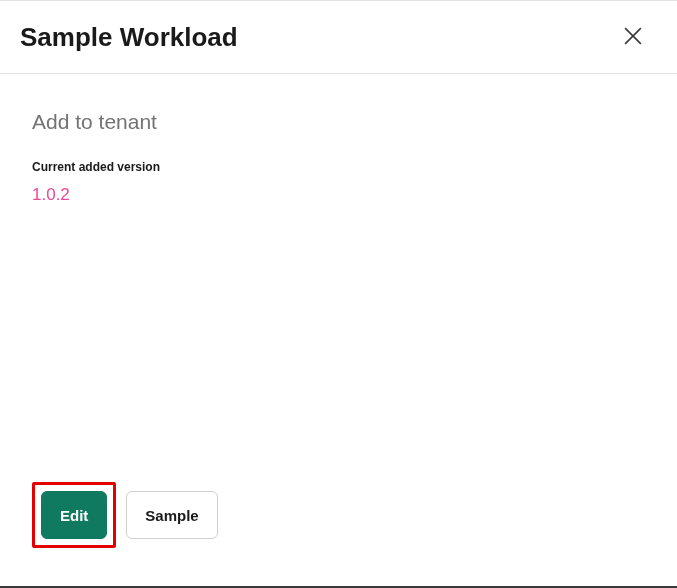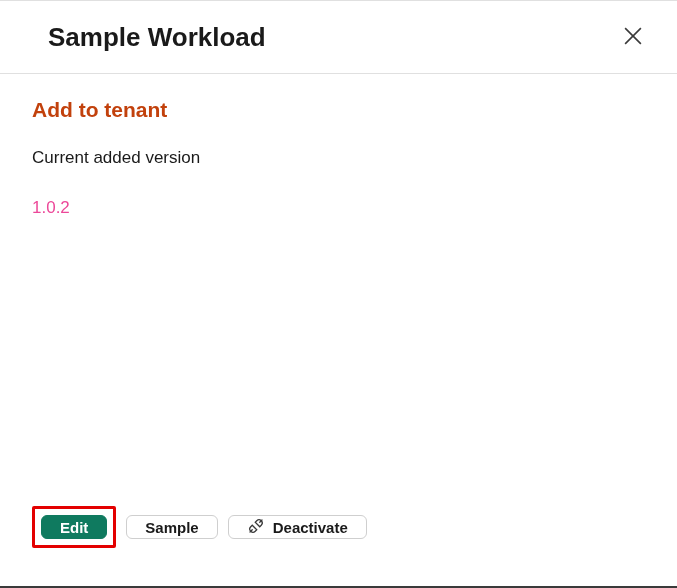--- a/index.html
+++ b/index.html
@@ -9,21 +9,21 @@
       height: 588px;
       background: #ffffff;
       position: relative;
       border-top: 1px solid #e0e0e0;
       border-bottom: 2px solid #3a3a3a;
     }
     .header {
       display: flex;
       justify-content: space-between;
       align-items: center;
-      padding: 20px 28px 20px 48px;
+      padding: 20px 28px 20px 20px;
       border-bottom: 1px solid #e0e0e0;
     }
     .header-title {
       font-size: 26px;
       font-weight: 700;
       color: #1a1a1a;
     }
     .close-btn {
       width: 32px;
       height: 32px;
@@ -55,29 +55,30 @@
       height: 28px;
       display: flex;
       align-items: center;
       justify-content: center;
       background: none;
       border: none;
       cursor: pointer;
     }
     .section-title {
       font-size: 21px;
-      font-weight: 700;
-      color: #c2410c;
+      font-weight: 400;
+      color: #737373;
       margin-bottom: 26px;
+      margin-top: 12px;
     }
     .field-label {
-      font-size: 17px;
-      font-weight: 400;
+      font-size: 12px;
+      font-weight: 700;
       color: #1a1a1a;
-      margin-bottom: 30px;
+      margin-bottom: 11px;
     }
     .field-value {
       font-size: 17px;
       font-weight: 400;
       color: #ec4899;
     }
     .footer {
       position: absolute;
       left: 32px;
       bottom: 22px;
@@ -85,21 +86,21 @@
       gap: 10px;
       align-items: center;
     }
     .highlight-frame {
       border: 3px solid #e30000;
       padding: 6px;
       border-radius: 2px;
       display: inline-flex;
     }
     .btn {
-      height: 24px;
+      height: 48px;
       padding: 0 18px;
       font-size: 15px;
       font-weight: 600;
       border-radius: 6px;
       border: 1px solid #cfcfcf;
       background: #ffffff;
       color: #1a1a1a;
       cursor: pointer;
       display: inline-flex;
       align-items: center;
@@ -158,26 +159,15 @@
 
   <div class="footer">
     <div class="highlight-frame">
       <button class="btn btn-primary">
         <span>Edit</span>
       </button>
     </div>
     <button class="btn">
       <span>Sample</span>
     </button>
-    <button class="btn">
-      <span>
-        <svg viewBox="0 0 24 24" fill="none" stroke="#3a3a3a" stroke-width="1.7" stroke-linecap="round">
-          <path d="M17 7 L20 4"></path>
-          <path d="M13 5 a4 4 0 0 1 6 6 l-2 2 -6-6 2-2 Z"></path>
-          <path d="M7 17 L4 20"></path>
-          <path d="M11 19 a4 4 0 0 1 -6-6 l2-2 6 6 -2 2 Z"></path>
-        </svg>
-      </span>
-      <span>Deactivate</span>
-    </button>
   </div>
 
 </div>
 
 </body></html>

